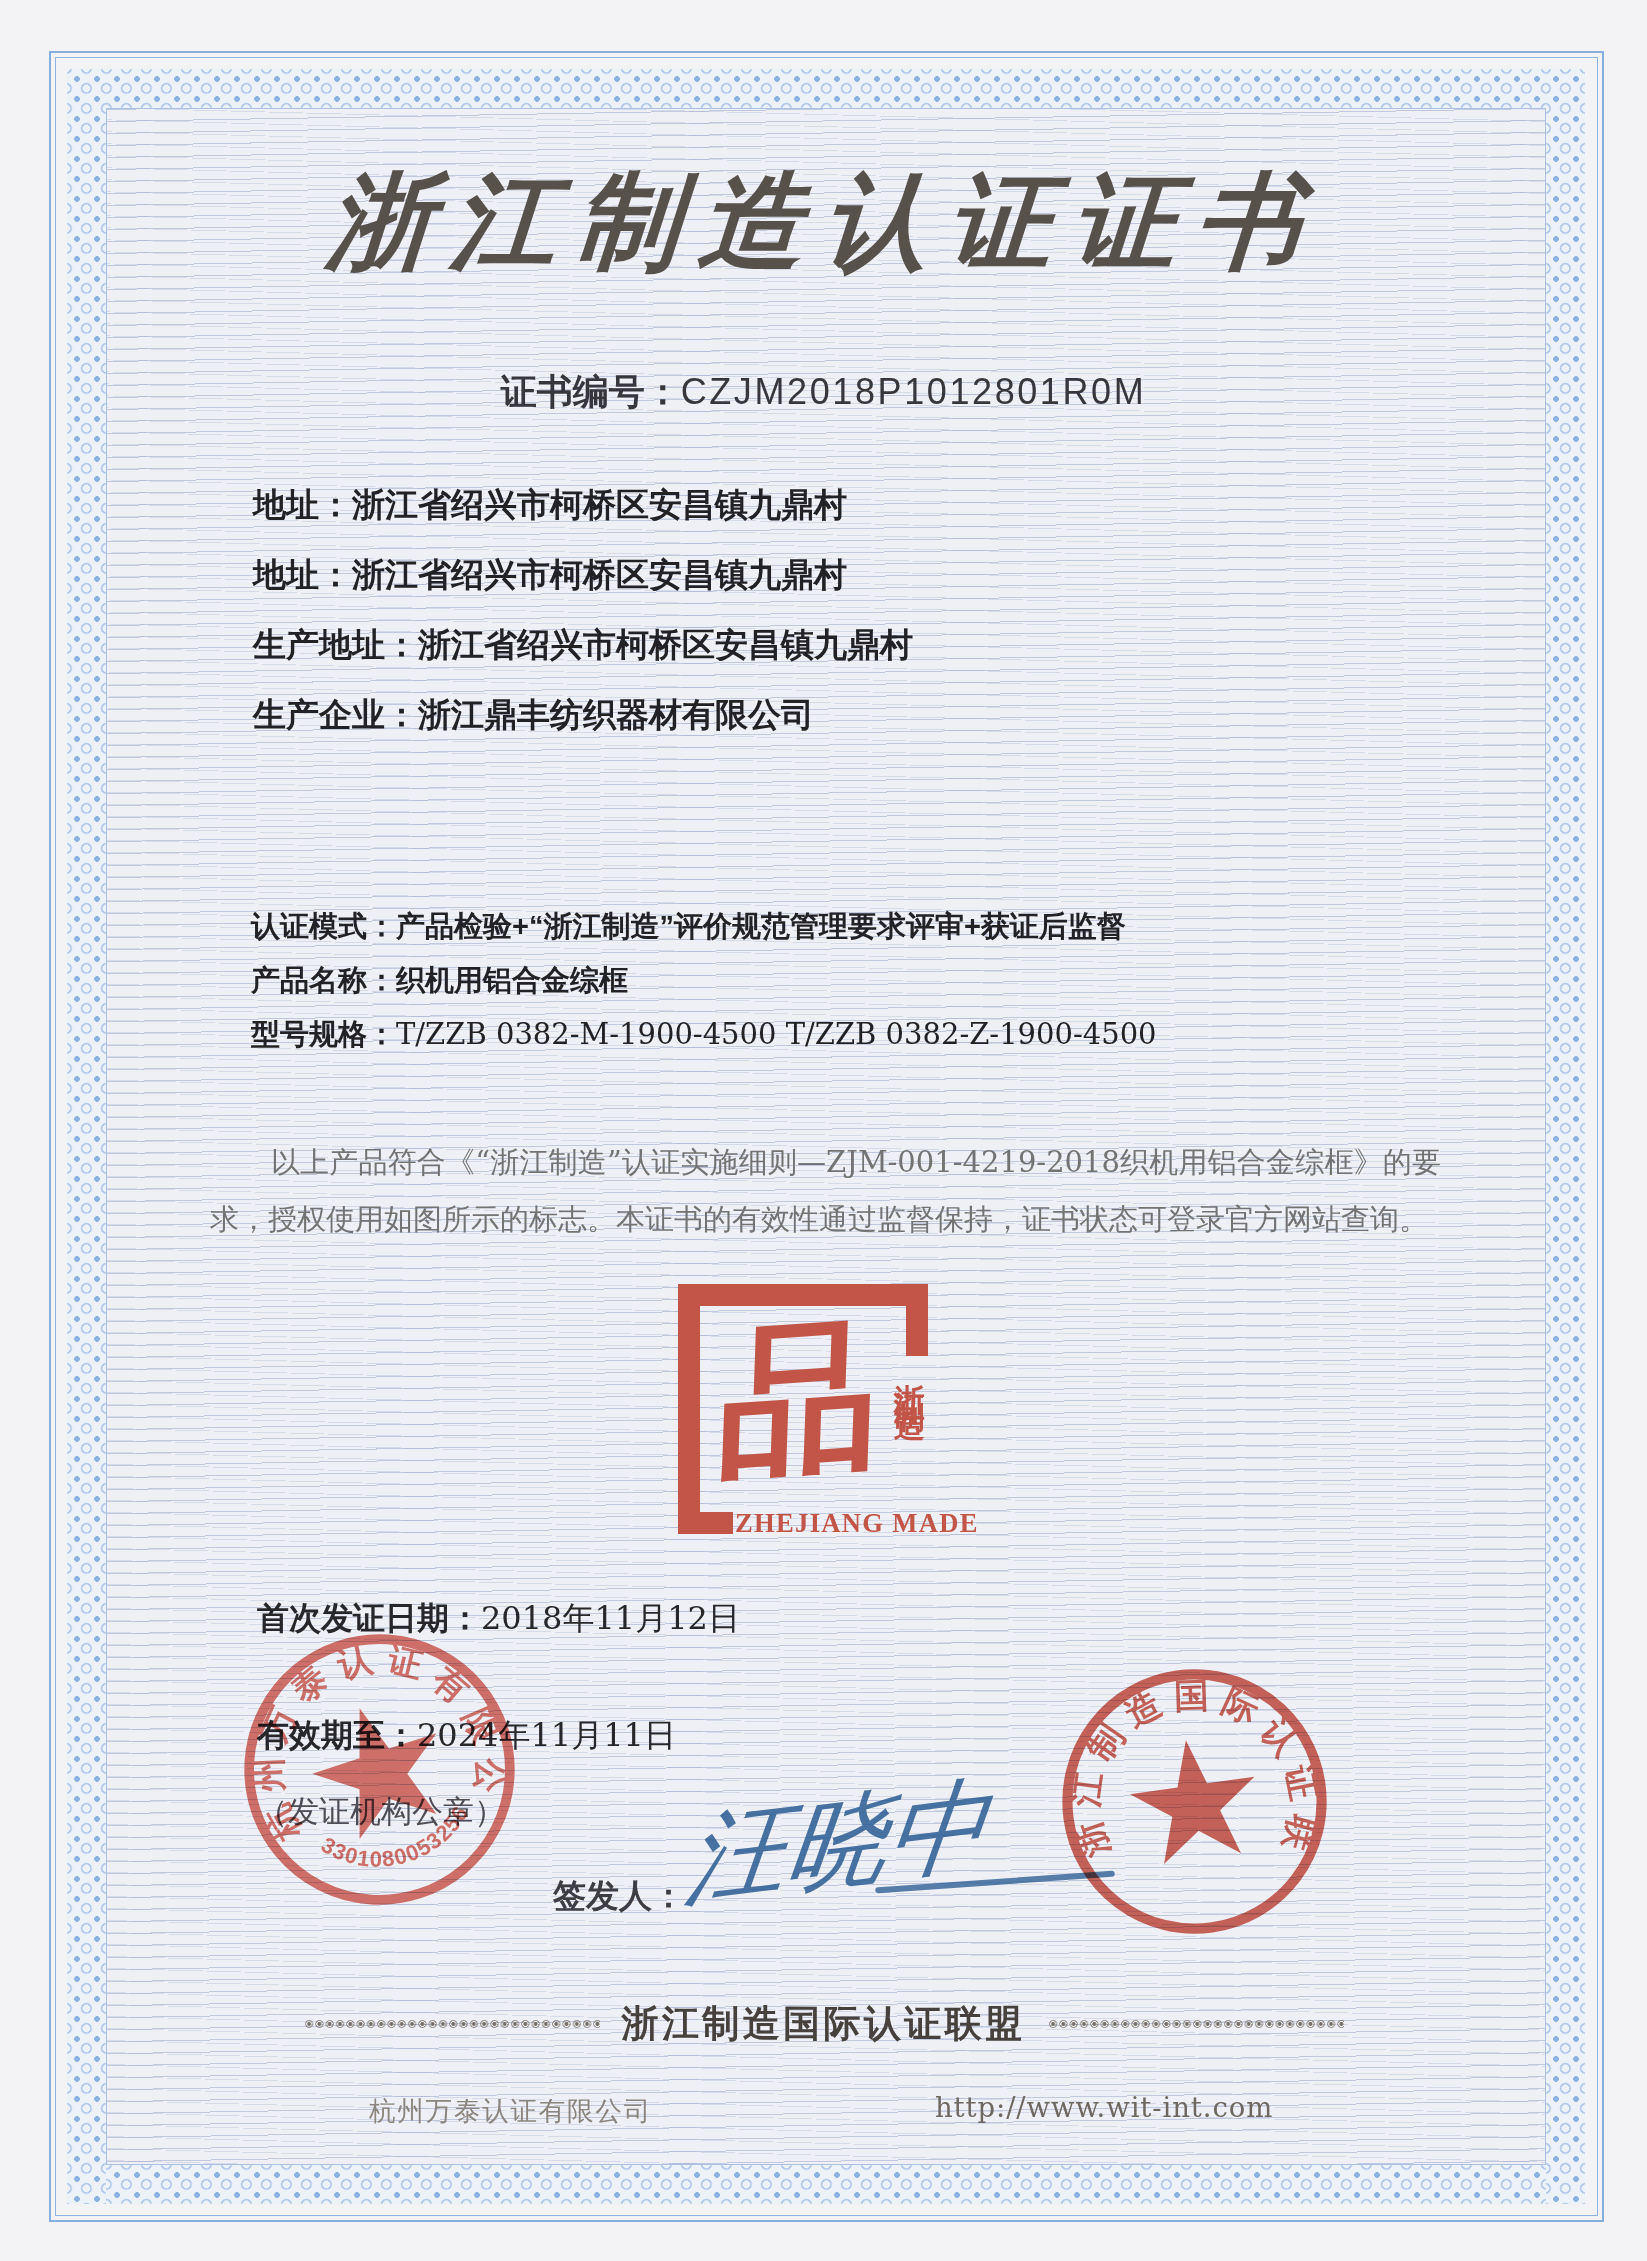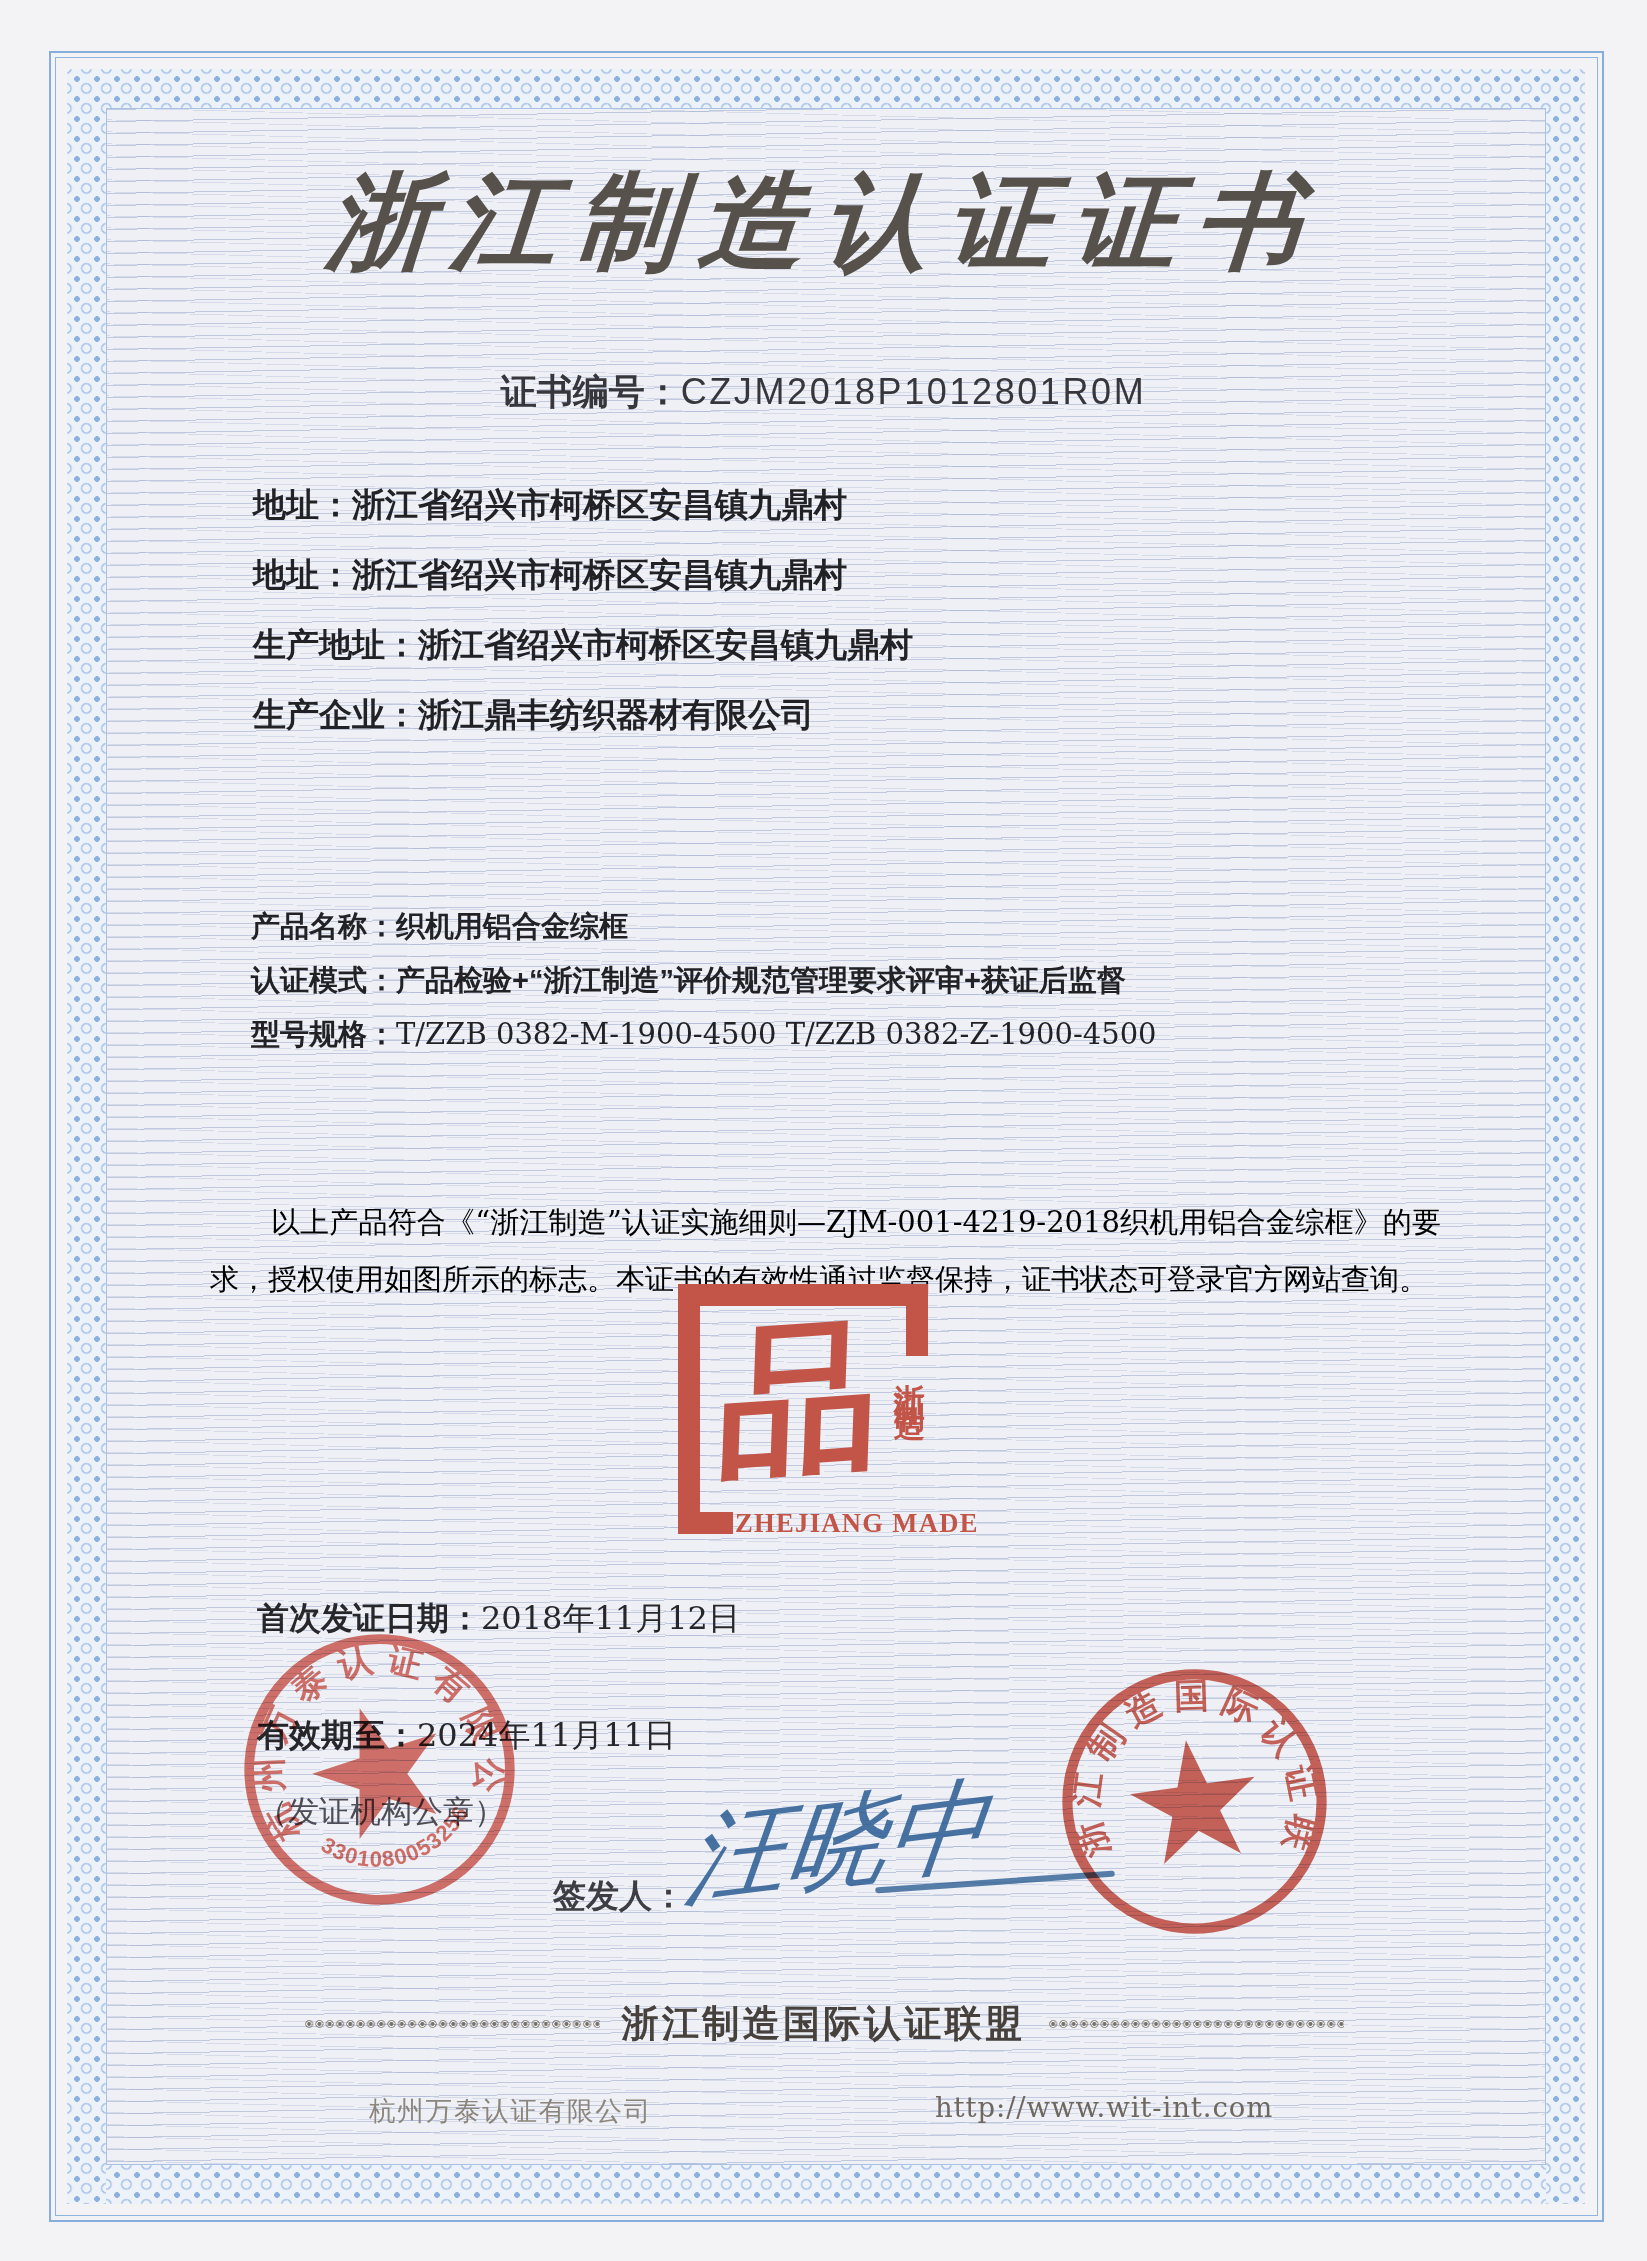--- a/index.html
+++ b/index.html
@@ -34,22 +34,22 @@
     font-size:105px;letter-spacing:19px;color:#57514b;transform:skewX(-4deg);}
   .certno{left:0;right:0;top:368px;text-align:center;font-size:36px;color:#37363c;}
   .certno .lab{font-weight:700;}
   .certno .num{letter-spacing:2.6px;font-weight:500;}
   .fields{left:253px;top:470px;font-size:33px;font-weight:700;line-height:70px;color:#222126;}
   .fields .row{white-space:nowrap;}
   .standards{left:251px;top:899px;font-size:29px;line-height:54px;color:#222126;}
   .standards .lab{font-weight:700;}
   .standards .val-serif{font-family:"DejaVu Serif", serif;font-weight:400;}
   .standards .val-sans{font-weight:700;}
-  .statement{left:210px;top:1194px;width:1231px;font-family:"DejaVu Serif", serif;
-    font-size:29px;line-height:57px;color:#000000;text-align:justify;text-indent:2.1em;}
+  .statement{left:210px;top:1134px;width:1231px;font-family:"DejaVu Serif", serif;
+    font-size:29px;line-height:57px;color:#737373;text-align:justify;text-indent:2.1em;}
   
   .logo{left:678px;top:1284px;width:250px;height:250px;}
   .logo .bar{position:absolute;background:#c25548;}
   .logo .bar.topb{left:0;top:0;right:0;height:22px;}
   .logo .bar.tab{right:0;top:0;width:22px;height:72px;}
   .logo .bar.leftb{left:0;top:0;width:22px;bottom:0;}
   .logo .bar.botb{left:0;bottom:0;width:55px;height:22px;}
   .logo .mark{position:absolute;left:29px;top:15.4px;width:184px;height:197px;
     font-family:"DejaVu Serif", serif;font-size:161px;line-height:197px;text-align:center;
     color:#c25548;font-weight:700;transform:rotate(-4deg) skewX(-6deg);}
@@ -104,22 +104,22 @@
   </div>
 
   <div class="abs fields">
     <div class="row"><span>地址：</span><span>浙江省绍兴市柯桥区安昌镇九鼎村</span></div>
     <div class="row"><span>地址：</span><span>浙江省绍兴市柯桥区安昌镇九鼎村</span></div>
     <div class="row"><span>生产地址：</span><span>浙江省绍兴市柯桥区安昌镇九鼎村</span></div>
     <div class="row"><span>生产企业：</span><span>浙江鼎丰纺织器材有限公司</span></div>
   </div>
 
   <div class="abs standards">
+    <div class="row"><span class="lab">认证模式：</span><span class="val-sans">产品检验+“浙江制造”评价规范管理要求评审+获证后监督</span></div>
     <div class="row"><span class="lab">产品名称：</span><span class="val-sans">织机用铝合金综框</span></div>
-    <div class="row"><span class="lab">认证模式：</span><span class="val-sans">产品检验+“浙江制造”评价规范管理要求评审+获证后监督</span></div>
     <div class="row"><span class="lab">型号规格：</span><span class="val-serif">T/ZZB 0382-M-1900-4500 T/ZZB 0382-Z-1900-4500</span></div>
   </div>
 
   <div class="abs statement">以上产品符合《“浙江制造”认证实施细则—ZJM-001-4219-2018织机用铝合金综框》的要求，授权使用如图所示的标志。本证书的有效性通过监督保持，证书状态可登录官方网站查询。</div>
 
   <div class="abs logo">
     <div class="bar topb"></div>
     <div class="bar tab"></div>
     <div class="bar leftb"></div>
     <div class="bar botb"></div>

